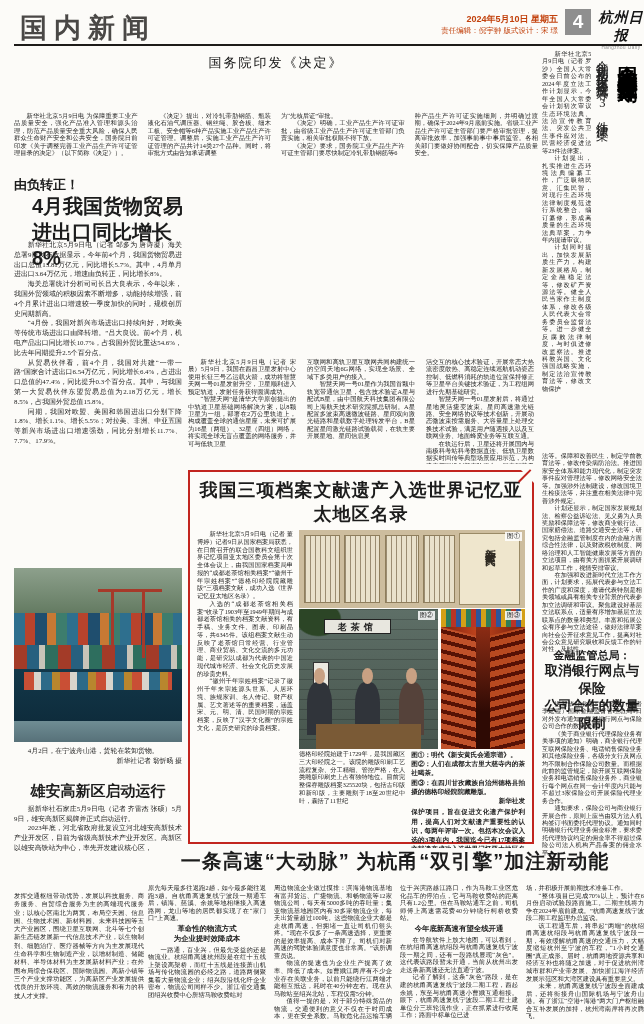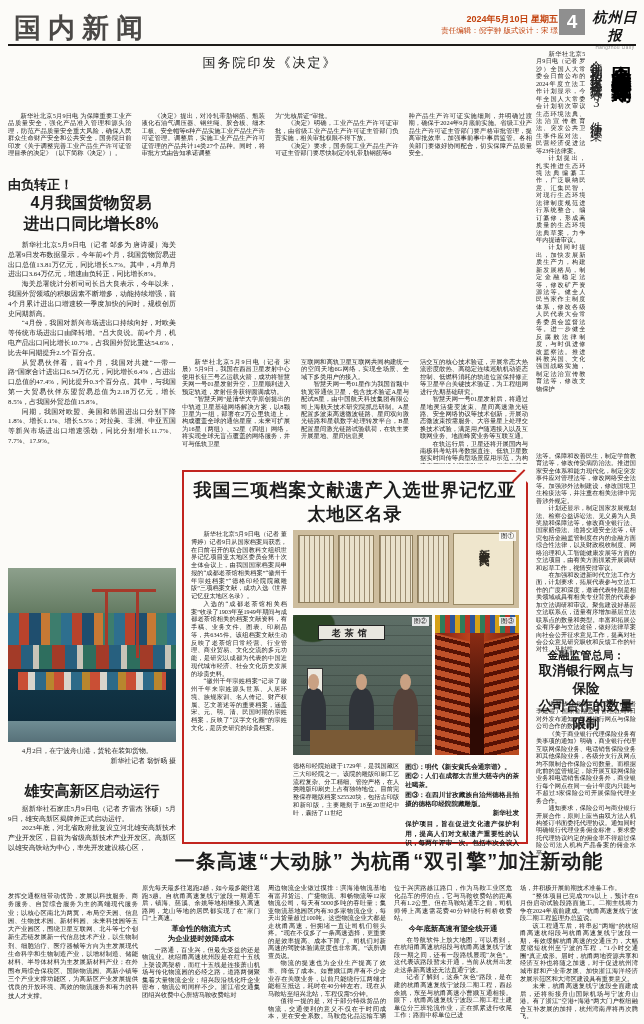--- a/index.html
+++ b/index.html
@@ -4,21 +4,21 @@
 <style>
   * { box-sizing: border-box; margin: 0; padding: 0; }
   html,body { background:#e9e7e2; }
   #page {
     position: relative; width: 644px; height: 1024px; margin: 0 auto;
     background: #fcfbf8; overflow: hidden;
     font-family: "Liberation Serif", "DejaVu Serif", serif;
     color: #1c1c1c;
   }
   .sans { font-family: "Liberation Sans", "DejaVu Sans", sans-serif; }
-  .abs { position: absolute; }
+  .abs { position: absolute; margin-left: 6px; }
 
   
   .section-title { left:14px; top:10px; font-size:27px; font-weight:bold; letter-spacing:7px; color:#4a4846; }
   .hdr-meta { right:86px; top:13px; text-align:right; color:#c2410c; line-height:1.45; }
   .hdr-meta .d1 { font-size:9px; font-weight:bold; }
   .hdr-meta .d2 { font-size:7.5px; }
   .page-box { left:559px; top:9px; width:26px; height:26px; background:#8f8f8f; color:#fff; font-size:19px; font-weight:bold; text-align:center; line-height:26px; }
   .paper-logo { left:591px; top:9px; width:48px; text-align:center; }
   .paper-logo .cn { font-size:14px; font-weight:bold; font-style:italic; letter-spacing:1px; color:#151515; }
   .paper-logo .en { font-size:4.5px; color:#8a8a8a; letter-spacing:.5px; }
@@ -30,21 +30,21 @@
   .body-sm  { font-size:6.3px; line-height:1.18; color:#222; overflow:hidden; }
 
   
   .lic-kicker { left:8px; top:54px; width:524px; text-align:center; font-size:13px; letter-spacing:2px; color:#111; }
   .lic-head { left:8px; top:72px; width:524px; text-align:center; font-size:28px; font-weight:900; letter-spacing:2px; color:#000; }
   .lic-cols { left:8px; top:112px; width:524px; height:56px; display:flex; gap:10px; }
   .lic-cols > div { flex:1; }
 
   
   .trade-kicker { left:8px; top:176px; width:168px; font-size:13px; font-weight:bold; }
-  .trade-head { left:7px; top:193px; width:168px; text-align:center; font-size:16px; font-weight:900; line-height:1.3; }
+  .trade-head { left:26px; top:193px; width:168px; text-align:left; font-size:20px; font-weight:900; line-height:1.3; }
   .trade-body { left:8px; top:240px; width:168px; height:324px; font-size:6.9px; line-height:1.42; }
   .port-photo { left:8px; top:568px; width:168px; height:174px; overflow:hidden; background:#9fb3ae; }
   .port-sky { position:absolute; left:0; top:0; width:100%; height:26%; background:linear-gradient(#8da08c,#647b62); }
   .port-stack1 { position:absolute; left:0; top:26%; width:100%; height:18%;
     background:repeating-linear-gradient(90deg,#2e6f8e 0 11px,#b8432c 11px 21px,#1f4e6e 21px 33px,#c77934 33px 42px,#3d7d6d 42px 53px); }
   .port-stack2 { position:absolute; left:0; top:44%; width:100%; height:14%;
     background:repeating-linear-gradient(90deg,#a33b28 0 13px,#27607f 13px 25px,#c8c4b8 25px 31px,#2e6e5e 31px 44px); }
   .port-ship { position:absolute; left:0; top:58%; width:100%; height:30%; background:linear-gradient(#13384a,#0e2c3c); }
   .port-ship-row { position:absolute; left:6%; top:60%; width:88%; height:10%;
     background:repeating-linear-gradient(90deg,#c94f35 0 10px,#d8d5cc 10px 17px,#2d6a88 17px 28px,#b8862e 28px 36px); }
@@ -85,21 +85,21 @@
   .sat-cols > div { flex:1; }
 
   
   .redbox { left:182px; top:470px; width:346px; height:374px; border:2px solid #c2251f; background:#fdfcf9; padding:6px 7px; }
   .redbox .cut { position:absolute; top:-2px; right:-2px; width:0; height:0;
     border-top:13px solid #fcfbf8; border-left:13px solid transparent; }
   .redbox .fold { position:absolute; top:3px; right:-1px; width:17px; height:1.5px; background:#c2251f; transform:rotate(-45deg); }
   .arc-head { text-align:center; font-size:18px; font-weight:900; letter-spacing:1px; margin-bottom:4px; }
   .arc-flex { display:flex; gap:6px; height:318px; }
   .arc-left { width:96px; font-size:6.2px; line-height:1.25; overflow:hidden; }
-  .arc-right { flex:1; display:flex; flex-direction:column; gap:7px; }
+  .arc-right { flex:1; display:flex; flex-direction:column; gap:1px; }
   .figlabel { position:absolute; top:2px; right:3px; font-size:6.5px; background:rgba(255,255,255,.85); color:#222; padding:0 2px; }
   .img-books { position:relative; height:78px; background:#cdbd9e; overflow:hidden; }
   .book-strip { position:absolute; top:6%; height:88%; background:#e9e1cb; border:1px solid #8f7e5c;
     background-image:repeating-linear-gradient(90deg, rgba(90,70,40,.55) 0 1px, transparent 1px 5px); }
   .bs1{left:2%;width:16%;} .bs2{left:20%;width:16%;} .bs3{left:38%;width:15%;} .bs4{left:55%;width:14%;}
   .book-cover { position:absolute; right:2%; top:4%; width:27%; height:92%; background:#efe6cd; border:1px solid #9a8a66; }
   .book-cover span { position:absolute; left:50%; top:8%; transform:translateX(-50%);
     writing-mode:vertical-rl; text-orientation:upright; font-size:11px; font-weight:bold; color:#2e2a22; letter-spacing:2px; }
   .arc-imgrow { display:flex; gap:3px; height:140px; }
   .img-tea { position:relative; flex:1.65; background:linear-gradient(#5e6f67,#47554d); overflow:hidden; }

